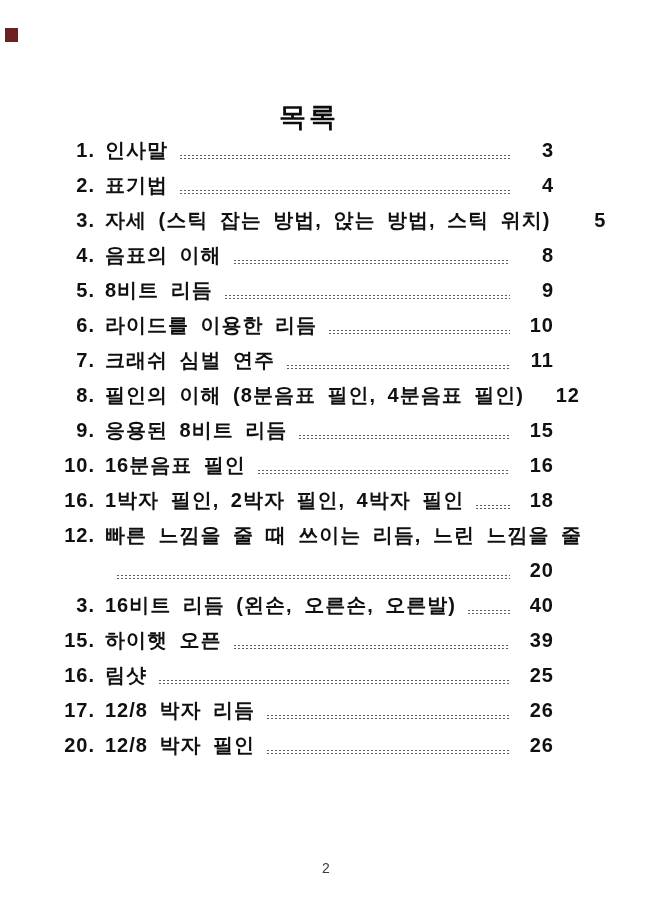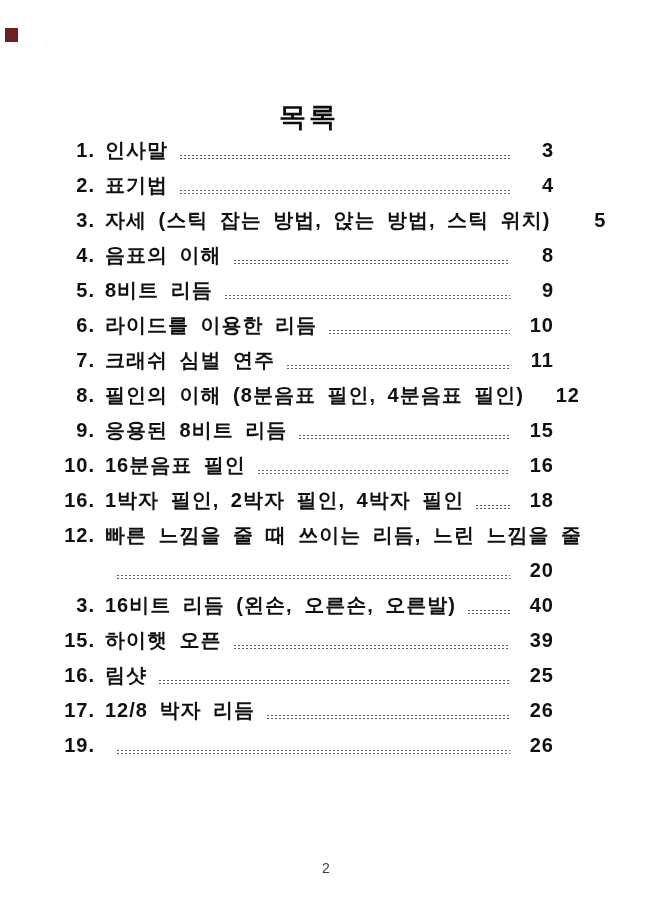--- a/index.html
+++ b/index.html
@@ -194,19 +194,20 @@
     <span class="leader"></span>
     <span class="pg">25</span>
   </div>
       <div class="row">
     <span class="num">17.</span>
     <span class="t">12/8 박자 리듬</span>
     <span class="leader"></span>
     <span class="pg">26</span>
   </div>
       <div class="row">
-    <span class="num">19.</span>
+    <span class="num">20.</span>
+    <span class="t">12/8 박자 필인</span>
     <span class="leader"></span>
     <span class="pg">26</span>
   </div>
     </div>
   <div class="footer">2</div>
 </div>
 
 </body></html>

